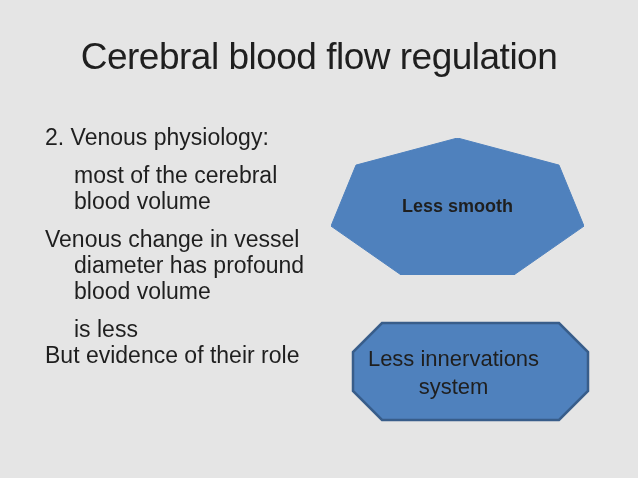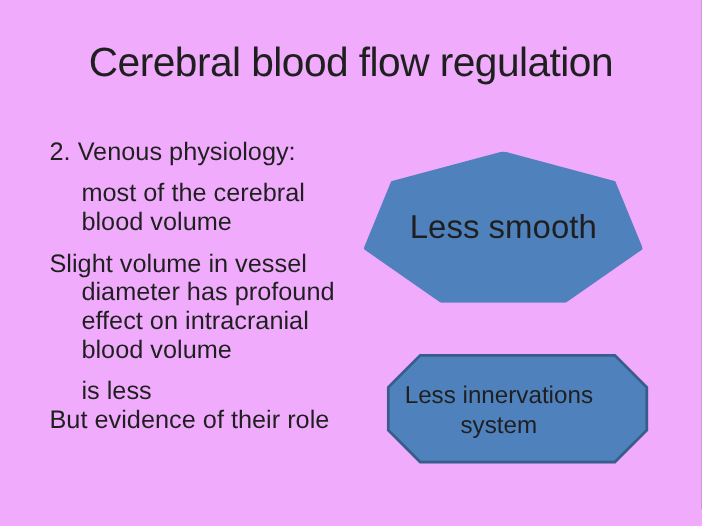--- a/index.html
+++ b/index.html
@@ -4,21 +4,21 @@
 <style>
   html, body {
     margin: 0;
     padding: 0;
     background: #888;
   }
   .slide {
     position: relative;
     width: 638px;
     height: 478px;
-    background: #f0abfc;
+    background: #e5e5e5;
     overflow: hidden;
     font-family: "Liberation Sans", sans-serif;
     color: #1f1f1f;
   }
   .slide-title {
     position: absolute;
     left: 0;
     right: 0;
     top: 34px;
     text-align: center;
@@ -56,44 +56,43 @@
     width: 100%;
     height: 100%;
     display: flex;
     flex-direction: column;
     align-items: center;
     justify-content: center;
     text-align: center;
     color: #1f1f1f;
   }
   .heptagon-shape { left: 331px; top: 138px; width: 253px; height: 137px; }
-  .heptagon-shape .shape-label { font-size: 30px; line-height: 31px; }
+  .heptagon-shape .shape-label { font-size: 18px; line-height: 31px; font-weight: bold; }
   .octagon-shape { left: 351px; top: 321px; width: 205px; height: 101px; text-decoration: underline; }
   .octagon-shape .shape-label { font-size: 22px; line-height: 28px; padding-top: 2px; box-sizing: border-box; }
   .shape-line { white-space: nowrap; }
 </style>
 </head>
 <body>
 
 <div class="slide">
 
   <div class="slide-title">Cerebral blood flow regulation</div>
 
   <div class="body-text">
     <div class="para">
       <div class="body-line">2. Venous physiology:</div>
     </div>
     <div class="para">
       <div class="body-line wrapped">most of the cerebral</div>
       <div class="body-line wrapped">blood volume</div>
     </div>
     <div class="para">
-      <div class="body-line">Slight volume in vessel</div>
+      <div class="body-line">Venous change in vessel</div>
       <div class="body-line wrapped">diameter has profound</div>
-      <div class="body-line wrapped">effect on intracranial</div>
       <div class="body-line wrapped">blood volume</div>
     </div>
     <div class="para">
       <div class="body-line wrapped">is less</div>
       <div class="body-line">But evidence of their role</div>
     </div>
   </div>
 
   <div class="shape heptagon-shape">
     <svg width="253" height="137" viewBox="0 0 253 137">

